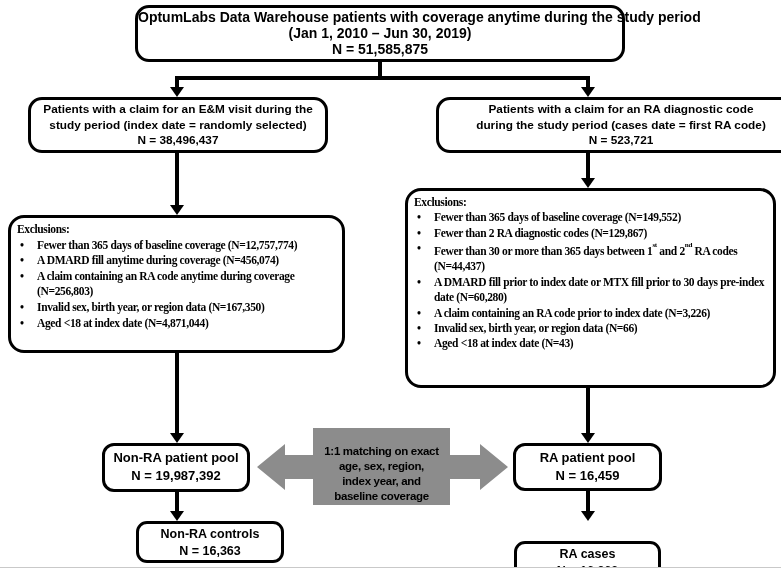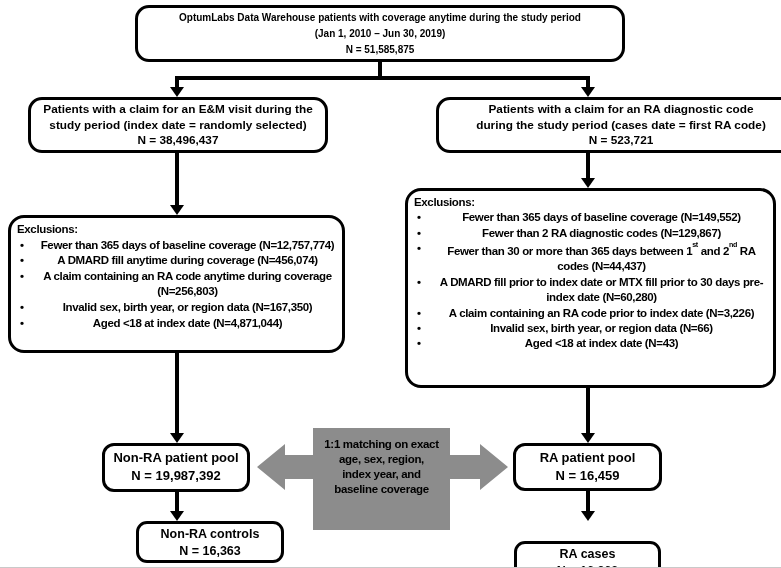--- a/index.html
+++ b/index.html
@@ -8,49 +8,49 @@
     background:#ffffff; overflow:hidden;
     font-family:"Liberation Sans","DejaVu Sans",sans-serif;
     font-weight:bold; color:#000; border-bottom:1px solid #c9c9c9;
   }
   .box {
     position:absolute; box-sizing:border-box; background:#fff;
     border:3.5px solid #000; border-radius:14px; text-align:center;
   }
   .bl { white-space:nowrap; }
   
-  .b-top   { left:135px; top:5px;  width:490px; height:57px; font-size:10px; line-height:15.8px; padding-top:2px; }
+  .b-top   { left:135px; top:5px;  width:490px; height:57px; font-size:14px; line-height:15.8px; padding-top:2px; }
   .b-em    { left:28px;  top:97px; width:300px; height:56px; font-size:11.8px; line-height:15.6px; padding-top:2px; }
   .b-ra    { left:436px; top:97px; width:370px; height:56px; font-size:11.8px; line-height:15.6px; padding-top:2px; }
   .b-npool { left:102px; top:443px; width:148px; height:49px; font-size:13px; line-height:18px; padding-top:3px; border-radius:12px; }
   .b-rpool { left:513px; top:443px; width:149px; height:48px; font-size:13px; line-height:18px; padding-top:3px; border-radius:12px; }
   .b-nctrl { left:102px; top:521px; width:148px; height:42px; font-size:12.5px; line-height:17px; padding-top:2px; border-radius:11px;margin-left:34px; }
   .b-rcase { left:514px; top:541px; width:147px; height:42px; font-size:12.5px; line-height:17px; padding-top:2px; border-radius:11px; }
   
   .b-exl { left:8px;   top:215px; width:337px; height:138px; border-radius:16px; }
   .b-exr { left:405px; top:188px; width:371px; height:200px; border-radius:16px; }
-  .excl { text-align:left; font-size:11.5px; letter-spacing:-0.35px; padding:4px 4px 2px 4px; overflow:hidden; }
+  .excl { text-align:left; font-size:11.5px; letter-spacing:-0.35px; padding:4px 4px 2px 4px; overflow:hidden;font-family:Liberation Serif, serif; }
   .b-exl.excl { line-height:15.6px; }
   .b-exr.excl { line-height:15.4px; }
   .excl-title { padding-left:2px; }
   .excl ul { list-style:none; margin:0; padding:0; }
-  .excl li { position:relative; padding-left:22px;text-align:center; }
+  .excl li { position:relative; padding-left:22px; }
   .excl li::before { content:"\2022"; position:absolute; left:5px; top:0; }
   sup { font-size:0.62em; position:relative; top:-0.45em; font-weight:bold; }
   
   .hline, .vline-seg { position:absolute; background:#000; }
   .va { position:absolute; width:16px; }
   .va .s { position:absolute; left:50%; width:3.5px; margin-left:-1.75px; top:0; bottom:8px; background:#000; }
   .va .h { position:absolute; left:50%; margin-left:-7px; bottom:0; width:0; height:0;
            border-left:7px solid transparent; border-right:7px solid transparent; border-top:10px solid #000; }
   
   .match-rect {
-    position:absolute; left:313px; top:428px; width:137px; height:102px;
+    position:absolute; left:313px; top:428px; width:137px; height:77px;
     background:#8c8c8c; box-sizing:border-box; text-align:center;
-    font-size:11.5px; line-height:15px; padding-top:9px; letter-spacing:-0.3px;
+    font-size:11.5px; line-height:15px; padding-top:16px; letter-spacing:-0.3px;
   }
   .match-svg { position:absolute; }
 </style>
 </head>
 <body>
 
 <div class="canvas">
 
   <div class="box b-top">
     <div class="bl">OptumLabs Data Warehouse patients with coverage anytime during the study period</div>

